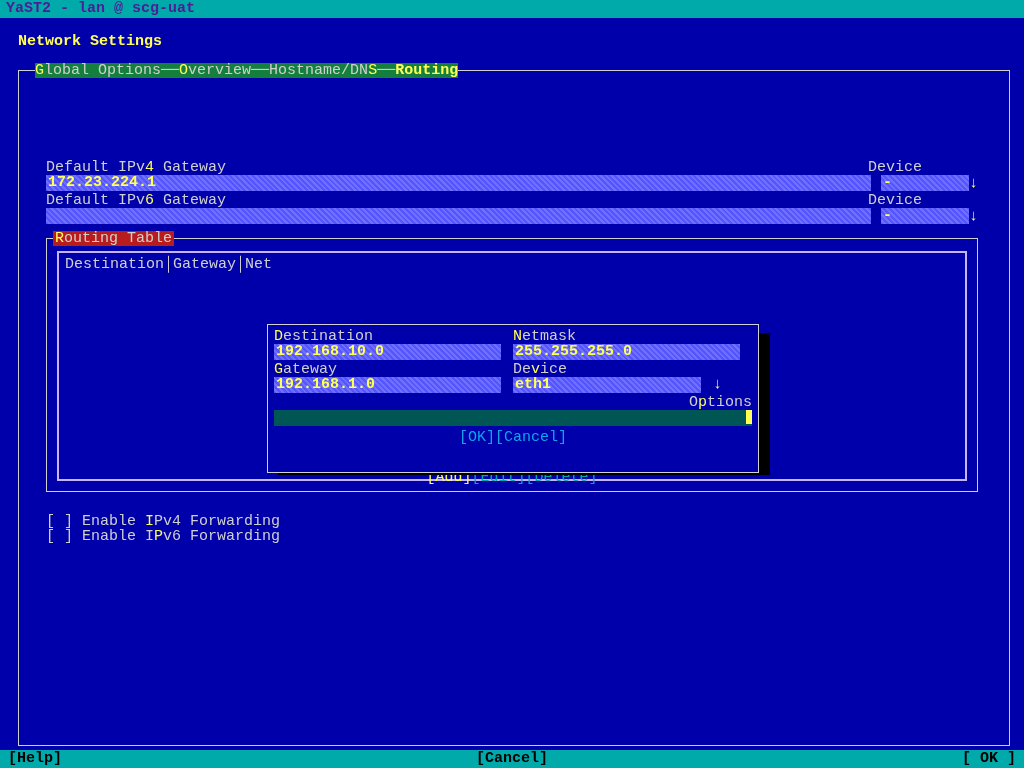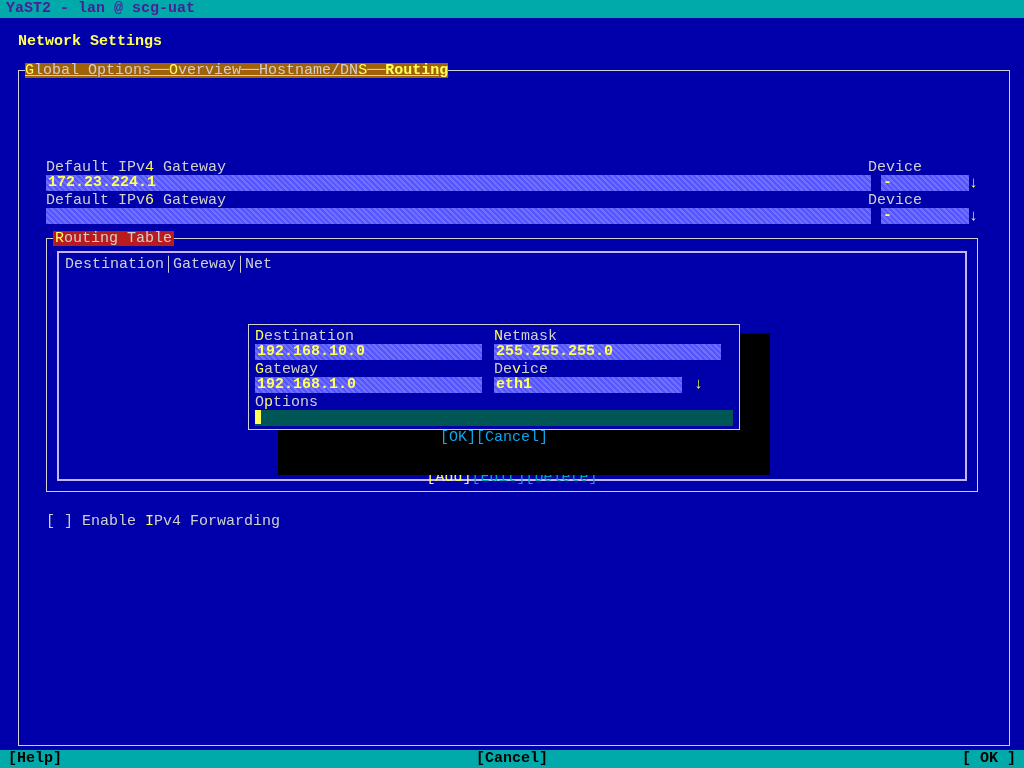--- a/index.html
+++ b/index.html
@@ -32,25 +32,24 @@
     padding: 12px 0 0 8px;
   }
   
   .main-frame {
     position: absolute;
     left: 18px; right: 14px; top: 52px; bottom: 4px;
     border: 1px solid #d0d0d0;
   }
   .tabs-row {
     position: absolute;
-    top: -8px; left: 6px;
-    background: #a16207;
+    top: -8px; left: 16px;
+    background: #15803d;
     color: #d0d0d0;
     white-space: pre;
-    text-decoration: underline;
   }
   .tabs-row .sep { color: #d0d0d0; }
   .tabs-row .tab { color: #d0d0d0; }
   .tabs-row .tab .hot, .tabs-row .tab.active { color: #ffff55; }
   .tabs-row .tab.active { font-weight: bold; }
 
   .label { color: #d0d0d0; }
   .hot { color: #ffff55; }
 
   .section {
@@ -98,29 +97,29 @@
 
   
   .dialog-shadow {
     position:absolute;
     left: 278px; top: 315px;
     width: 492px; height: 142px;
     background: #000;
   }
   .dialog {
     position:absolute;
-    left: 248px; top: 306px;
-    width: 492px; height: 106px;
+    left: 267px; top: 306px;
+    width: 492px; height: 149px;
     background: #0000aa;
     border: 1px solid #d0d0d0;
     padding: 4px 6px;
   }
   .dlg-grid { display:flex; flex-wrap:wrap; }
   .dlg-col { width: 50%; }
-  .dlg-col.single { width: 100%; }
+  .dlg-col.single { width: 100%; text-align: right; }
   .dlg-label { color:#d0d0d0; }
   .dlg-input {
     display:block;
     background: repeating-linear-gradient(45deg,#5555ff 0 2px,#7070ff 2px 4px);
     color:#ffff55; font-weight:bold;
     height:16px; padding-left:2px;
     margin-right: 12px;
     margin-bottom:2px;
   }
   .dlg-input.device { display:inline-block; width: 188px; }
@@ -199,20 +198,21 @@
     <div class="routing-inner">
       <div class="routing-header">Destination│Gateway│Net</div>
     </div>
     <div class="btn-row">
       <span class="add">[Add]</span><span class="b">[Edit]</span><span class="b">[Delete]</span>
     </div>
   </div>
 
   <div class="forwarding">
     <div class="chk"><span>[ ] Enable </span><span class="hot">I</span><span>Pv4 Forwarding</span></div>
+    <div class="chk"><span>[ ] Enable I</span><span class="hot">P</span><span>v6 Forwarding</span></div>
   </div>
 
   <div class="dialog-shadow"></div>
   <div class="dialog">
     <div class="dlg-grid">
       <div class="dlg-col">
         <span class="dlg-label"><span class="hot">D</span><span>estination</span></span>
         <span class="dlg-input">192.168.10.0</span>
       </div>
       <div class="dlg-col">

